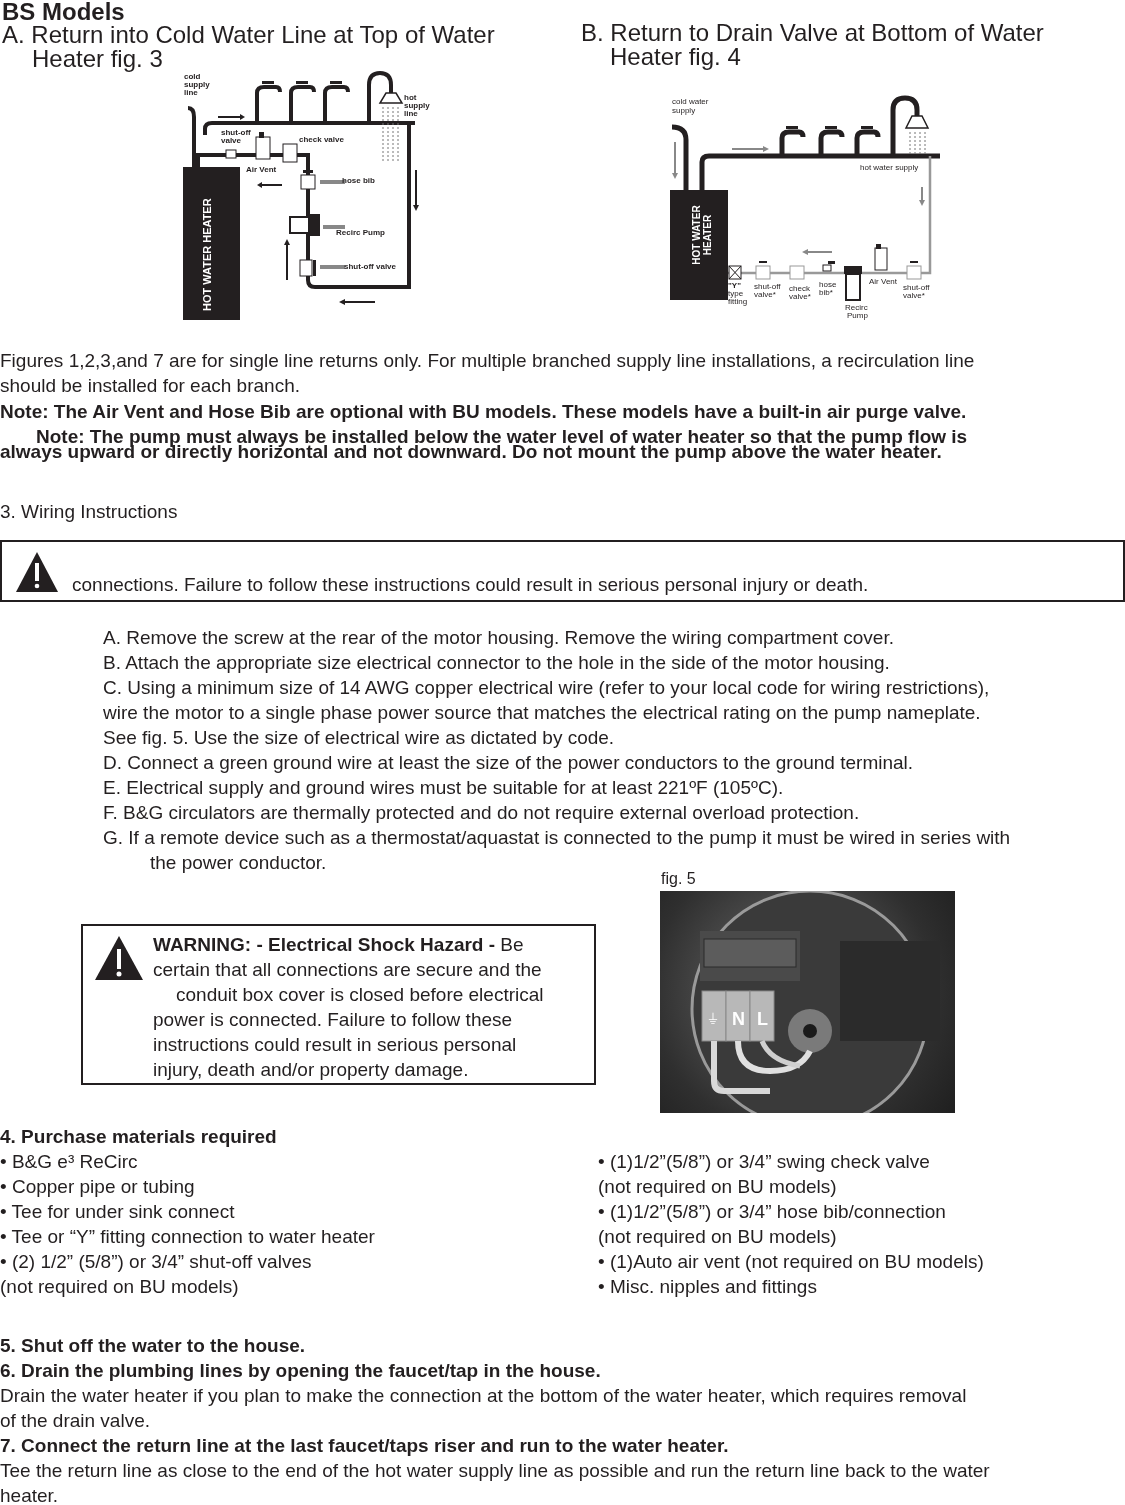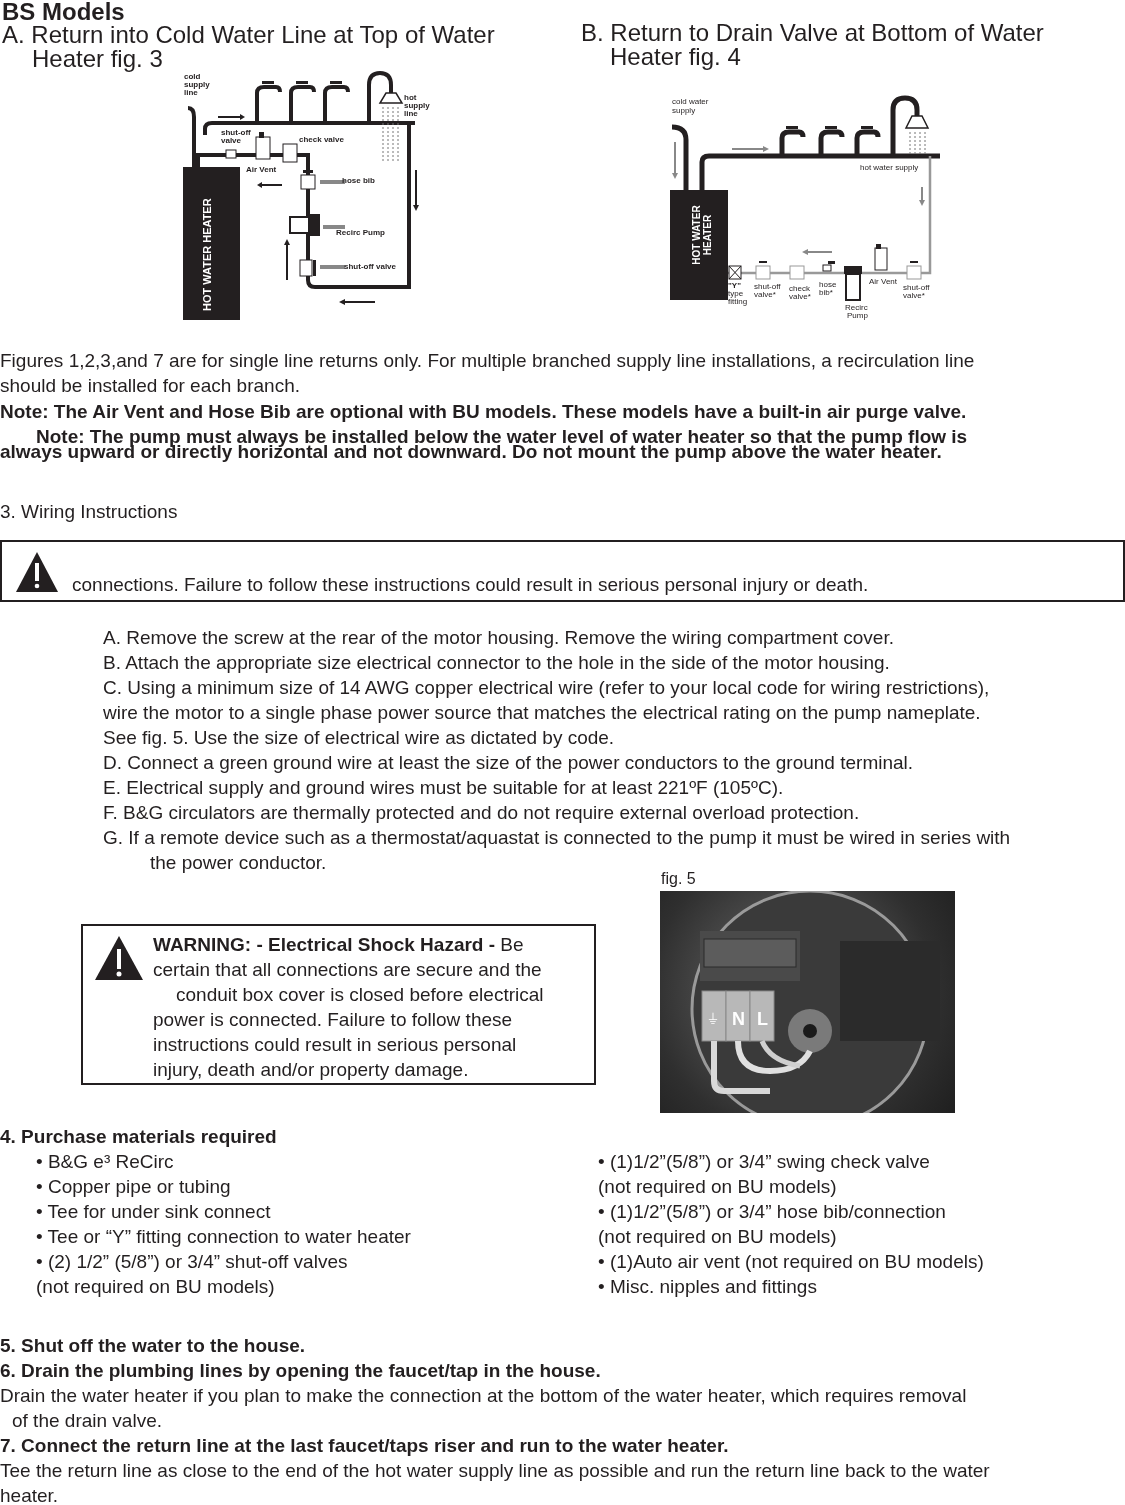--- a/index.html
+++ b/index.html
@@ -231,36 +231,36 @@
     <path d="M54 150 L54 190 Q54 200 64 200 L110 200" stroke="#d8d8d8" stroke-width="6" fill="none"></path>
     <path d="M78 150 Q78 180 110 180 Q140 180 150 160" stroke="#e0e0e0" stroke-width="6" fill="none"></path>
     <path d="M102 150 Q110 170 140 175" stroke="#cfcfcf" stroke-width="5" fill="none"></path>
   </svg>
   <div class="abs" style="left:48px; top:120px; color:#fff; font-size:14px;">⏚</div>
   <div class="abs" style="left:72px; top:118px; color:#fff; font-size:18px; font-weight:bold;">N</div>
   <div class="abs" style="left:97px; top:118px; color:#fff; font-size:18px; font-weight:bold;">L</div>
 </div>
 
 <div class="abs t20 bold" style="left:0; top:1124px;">4.  Purchase materials required</div>
-<div class="list-col" style="left:16px; top:1149px;padding-left:20px;">
+<div class="list-col" style="left:0; top:1149px;">
   <div>• B&amp;G e³ ReCirc</div>
   <div>• Copper pipe or tubing</div>
   <div>• Tee for under sink connect</div>
   <div>• Tee or “Y” fitting connection to water heater</div>
   <div>• (2) 1/2” (5/8”) or 3/4” shut-off valves</div>
   <div>(not required on BU models)</div>
 </div>
 <div class="list-col" style="left:598px; top:1149px;">
   <div>• (1)1/2”(5/8”) or 3/4” swing check valve</div>
   <div>(not required on BU models)</div>
   <div>• (1)1/2”(5/8”) or 3/4” hose bib/connection</div>
   <div>(not required on BU models)</div>
   <div>• (1)Auto air vent (not required on BU models)</div>
   <div>• Misc. nipples and fittings</div>
 </div>
 
 <div class="abs t20 bold para-line" style="left:0; top:1333px;">5. Shut off the water to the house.</div>
 <div class="abs t20 bold para-line" style="left:0; top:1358px;">6. Drain the plumbing lines by opening the faucet/tap in the house.</div>
 <div class="abs t20 para-line" style="left:0; top:1383px;">Drain the water heater if you plan to make the connection at the bottom of the water heater, which requires removal</div>
-<div class="abs t20 para-line" style="left:0; top:1408px;margin-left:12px;">of the drain valve.</div>
+<div class="abs t20 para-line" style="left:0; top:1408px;">of the drain valve.</div>
 <div class="abs t20 bold para-line" style="left:0; top:1433px;">7. Connect the return line at the last faucet/taps riser and run to the water heater.</div>
 <div class="abs t20 para-line" style="left:0; top:1458px;">Tee the return line as close to the end of the hot water supply line as possible and run the return line back to the water</div>
 <div class="abs t20 para-line" style="left:0; top:1483px;">heater.</div>
 
 </body></html>

